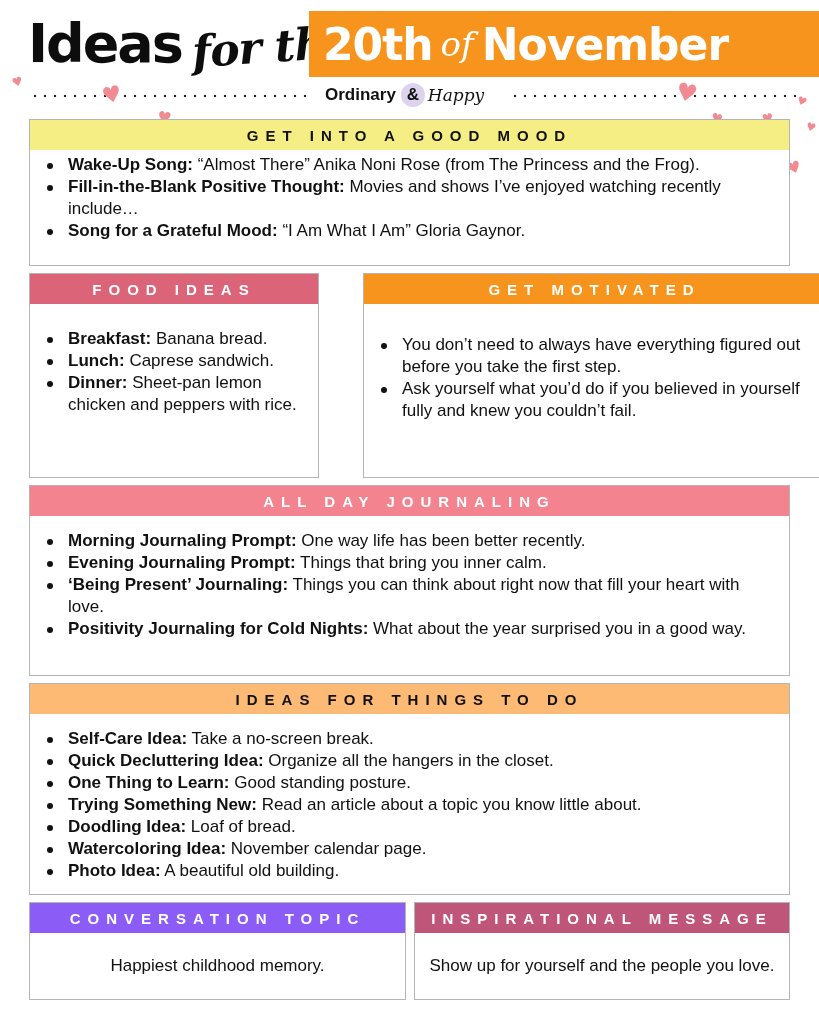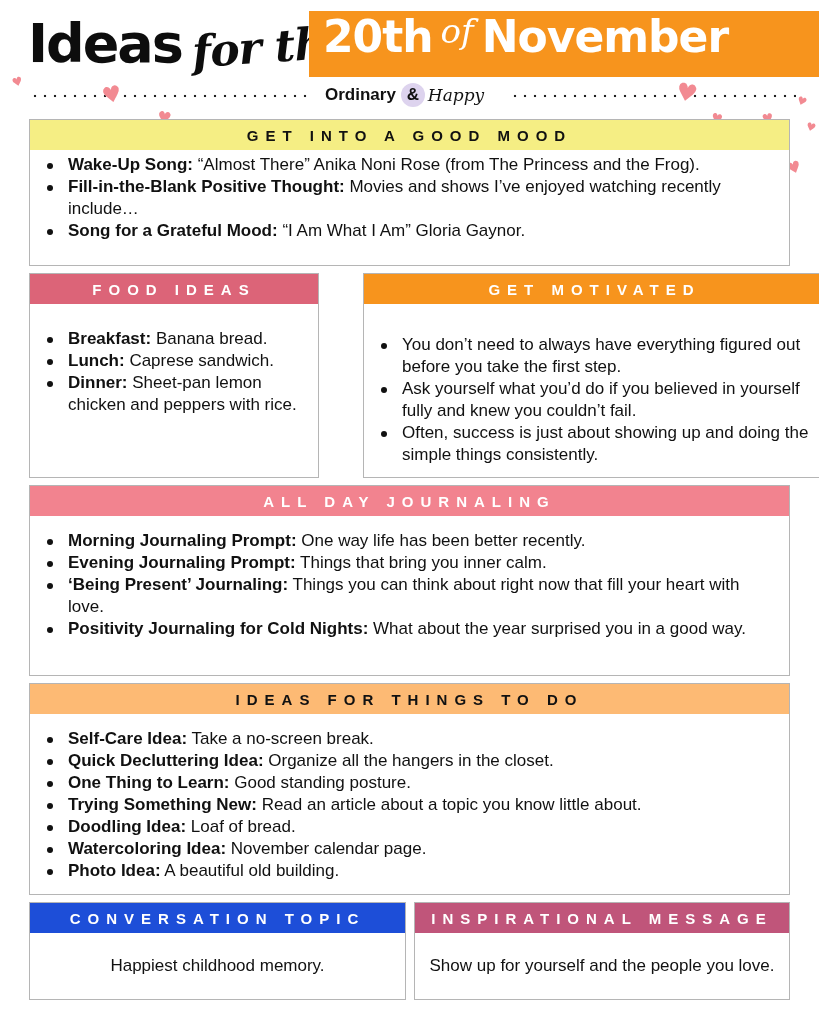--- a/index.html
+++ b/index.html
@@ -15,21 +15,21 @@
     font-family: "DejaVu Sans", sans-serif; font-weight: 900; font-size: 54px;
     letter-spacing: -2px; color: #0d0d0d; line-height: 72px;
   }
   .title-script {
     font-family: "DejaVu Serif", serif; font-style: italic; font-weight: bold;
     font-size: 44px; color: #0d0d0d; margin-left: 10px; letter-spacing: -1px;
     transform: rotate(-4deg); display: inline-block;
   }
   .title-banner {
     position: absolute; left: 309px; top: 11px; width: 510px; height: 66px;
-    background: #f7941d; display: flex; padding-left: 14px;
+    background: #f7941d; display: flex; align-items: center; padding-left: 14px;
     white-space: nowrap;
   }
   .banner-bold {
     font-family: "DejaVu Sans", sans-serif; font-weight: bold; font-size: 44px;
     color: #ffffff; letter-spacing: -1px;
   }
   .banner-script {
     font-family: "DejaVu Serif", serif; font-style: italic; font-size: 34px;
     color: #ffffff; margin: 0 8px;
   }
@@ -136,21 +136,20 @@
     </ul>
   </div>
 </div>
 
 <div class="section" style="left:327px;top:273px;width:463px;height:205px;margin-left:36px;">
   <div class="section-header" style="background:#f7941d;color:#fff;">Get motivated</div>
   <div class="section-body" style="padding-top:30px;">
     <ul class="bullets">
       <li>You don’t need to always have everything figured out before you take the first step.</li>
       <li>Ask yourself what you’d do if you believed in yourself fully and knew you couldn’t fail.</li>
-      <li>Often, success is just about showing up and doing the simple things consistently.</li>
     </ul>
   </div>
 </div>
 
 <div class="section" style="left:29px;top:485px;width:761px;height:191px;">
   <div class="section-header" style="background:#f2838f;color:#fff;">All day journaling</div>
   <div class="section-body" style="padding-top:14px;">
     <ul class="bullets">
       <li><span class="lbl">Morning Journaling Prompt:</span><span> One way life has been better recently.</span></li>
       <li><span class="lbl">Evening Journaling Prompt:</span><span> Things that bring you inner calm.</span></li>
@@ -169,20 +168,20 @@
       <li><span class="lbl">One Thing to Learn:</span><span> Good standing posture.</span></li>
       <li><span class="lbl">Trying Something New:</span><span> Read an article about a topic you know little about.</span></li>
       <li><span class="lbl">Doodling Idea:</span><span> Loaf of bread.</span></li>
       <li><span class="lbl">Watercoloring Idea:</span><span> November calendar page.</span></li>
       <li><span class="lbl">Photo Idea:</span><span> A beautiful old building.</span></li>
     </ul>
   </div>
 </div>
 
 <div class="section" style="left:29px;top:902px;width:377px;height:98px;">
-  <div class="section-header" style="background:#1d4ed8;color:#fff;">Conversation topic</div>
+  <div class="section-header" style="background:#8b5cf6;color:#fff;">Conversation topic</div>
   <div class="centered-text" style="height:66px;">Happiest childhood memory.</div>
 </div>
 
 <div class="section" style="left:414px;top:902px;width:376px;height:98px;">
   <div class="section-header" style="background:#c0557a;color:#fff;">Inspirational message</div>
   <div class="centered-text" style="height:66px;">Show up for yourself and the people you love.</div>
 </div>
 
 </body></html>

